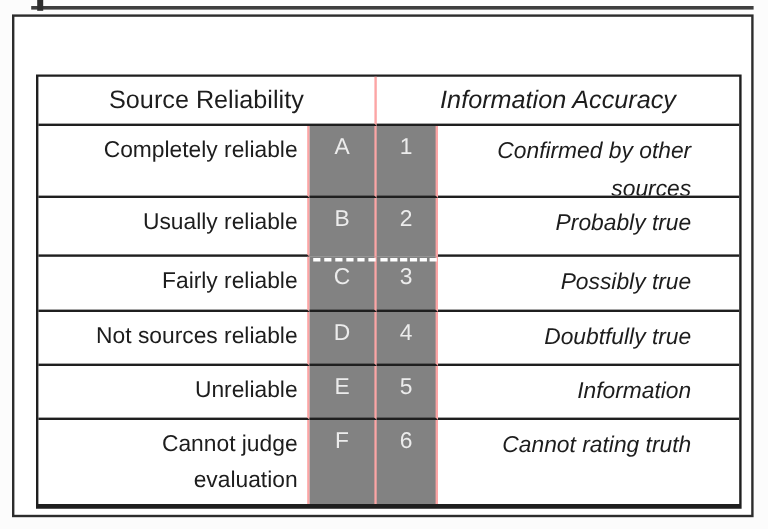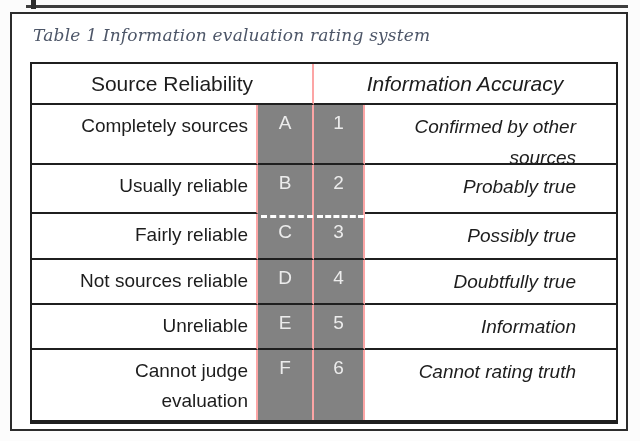--- a/index.html
+++ b/index.html
@@ -108,31 +108,30 @@
 </head>
 <body>
 
 <div class="screen">
 
   <div class="top-line"></div>
   <div class="top-tick"></div>
 
   <div class="figure-frame"></div>
 
-  <div class="caption">Table 1 Information evaluation rating system</div>
 
   <div class="rating-table">
 
     <div class="trow">
       <div class="cell head">Source Reliability</div>
       <div class="cell head no-br">Information Accuracy</div>
     </div>
 
     <div class="trow">
-      <div class="cell src">Completely sources</div>
+      <div class="cell src">Completely reliable</div>
       <div class="cell code">A</div>
       <div class="cell code">1</div>
       <div class="cell desc no-br">Confirmed by other sources</div>
     </div>
 
     <div class="trow">
       <div class="cell src">Usually reliable</div>
       <div class="cell code no-bb">B</div>
       <div class="cell code no-bb">2</div>
       <div class="cell desc no-br">Probably true</div>

